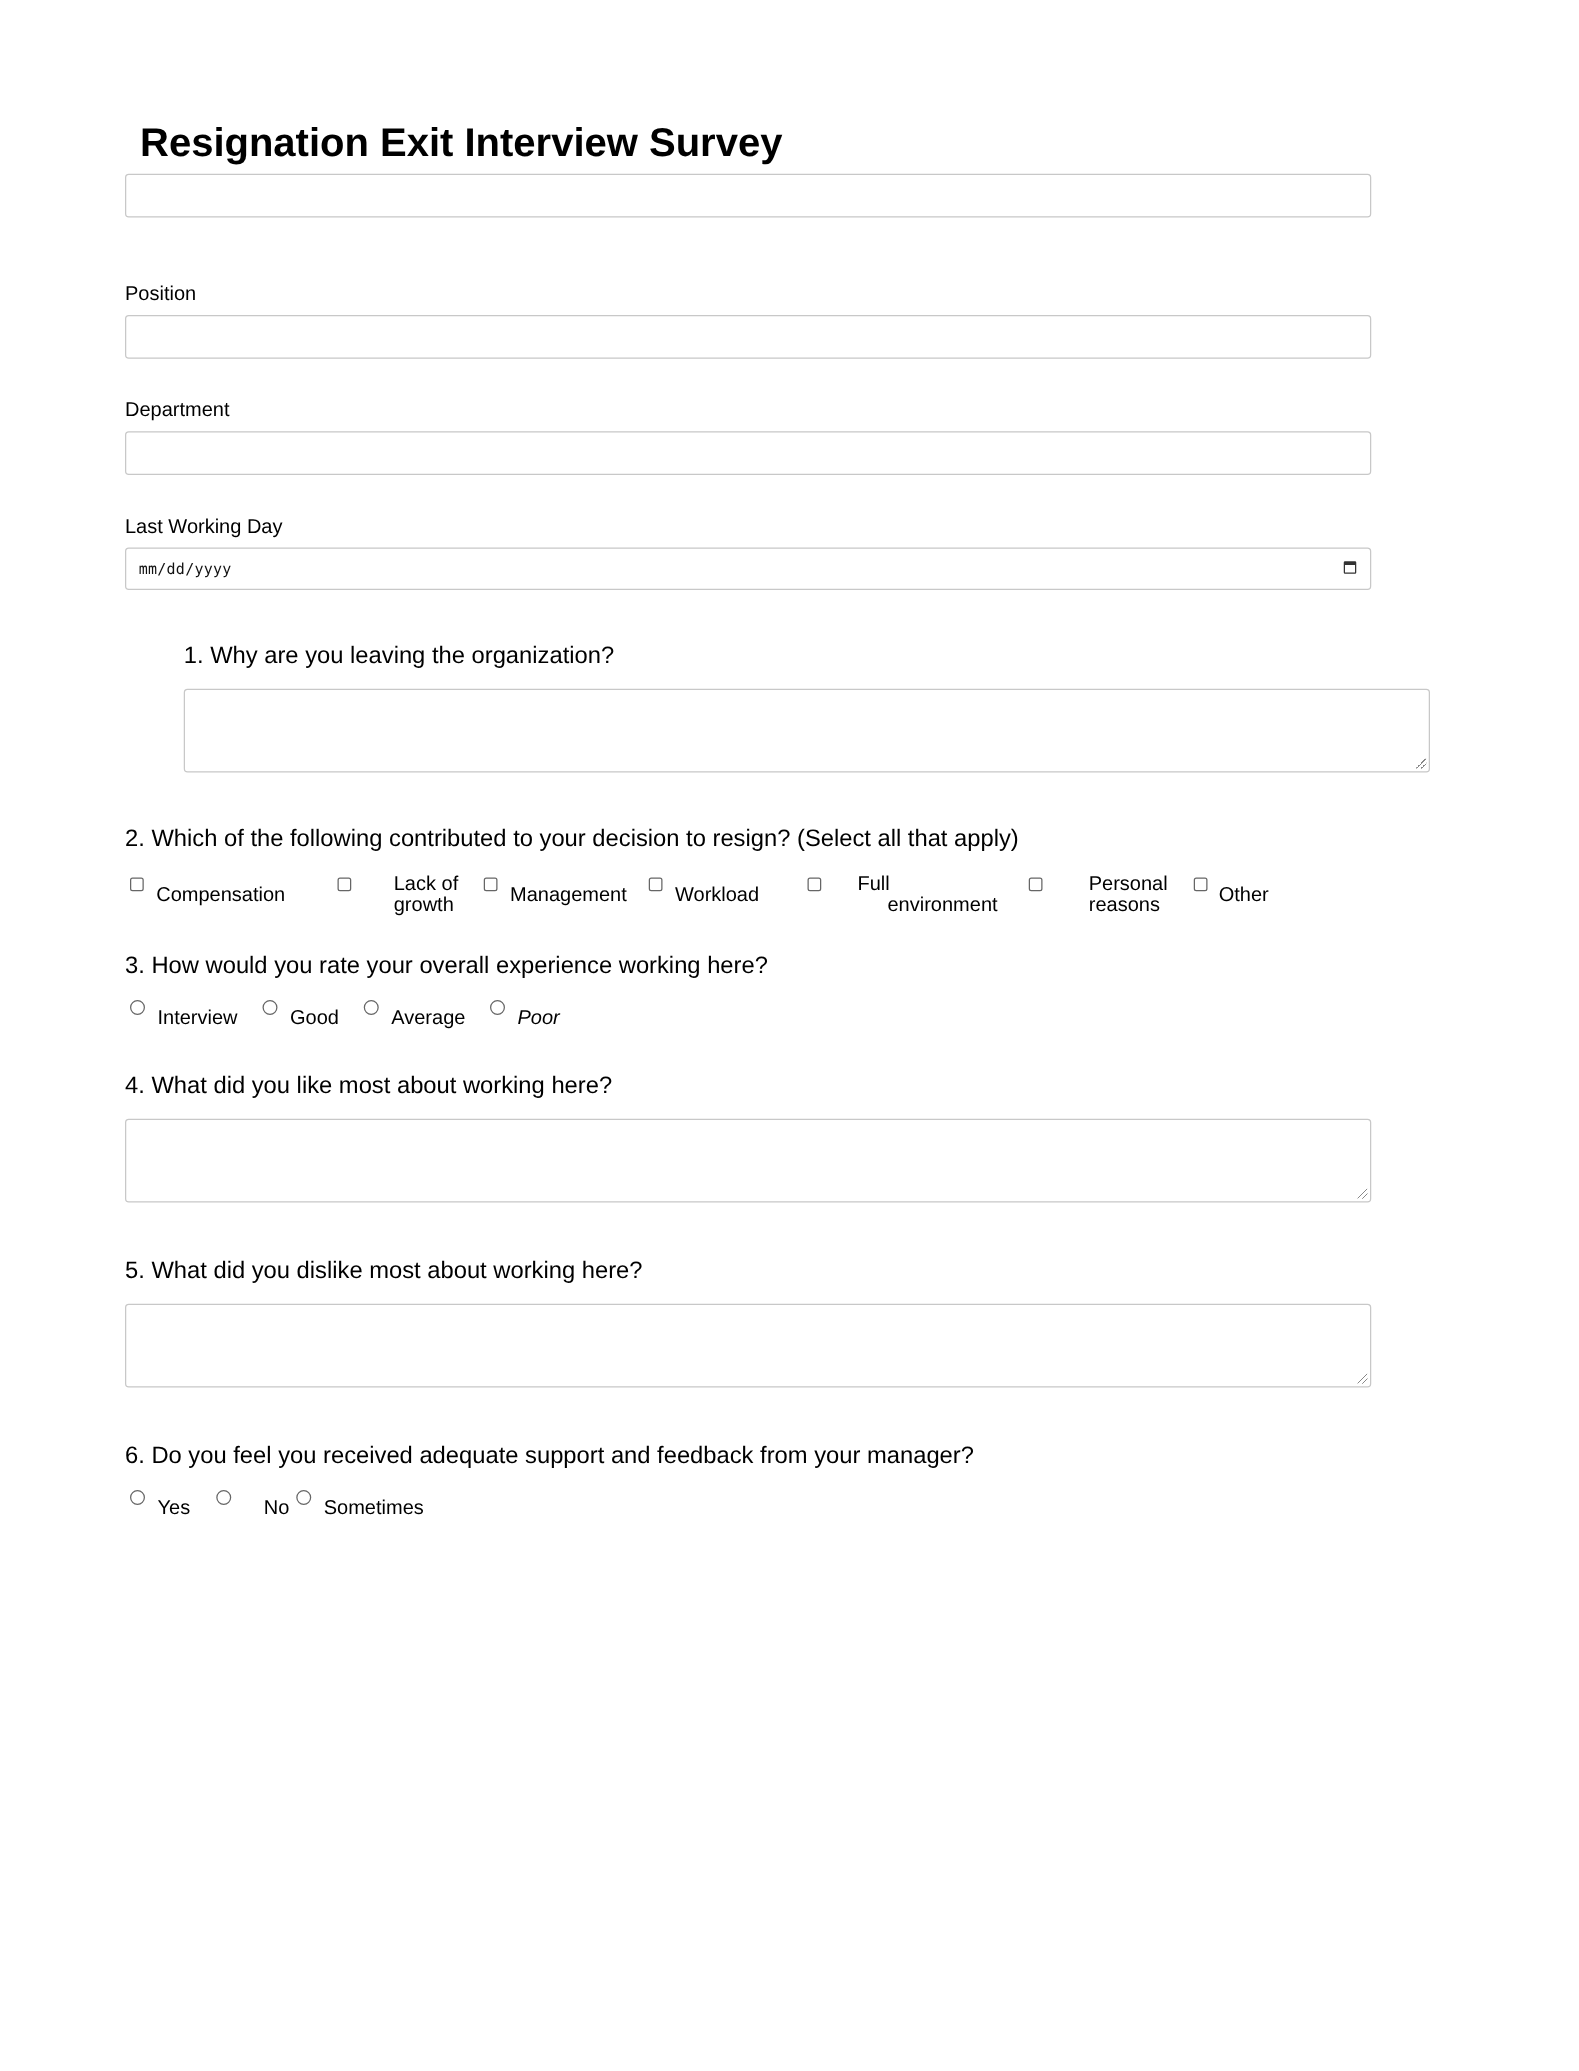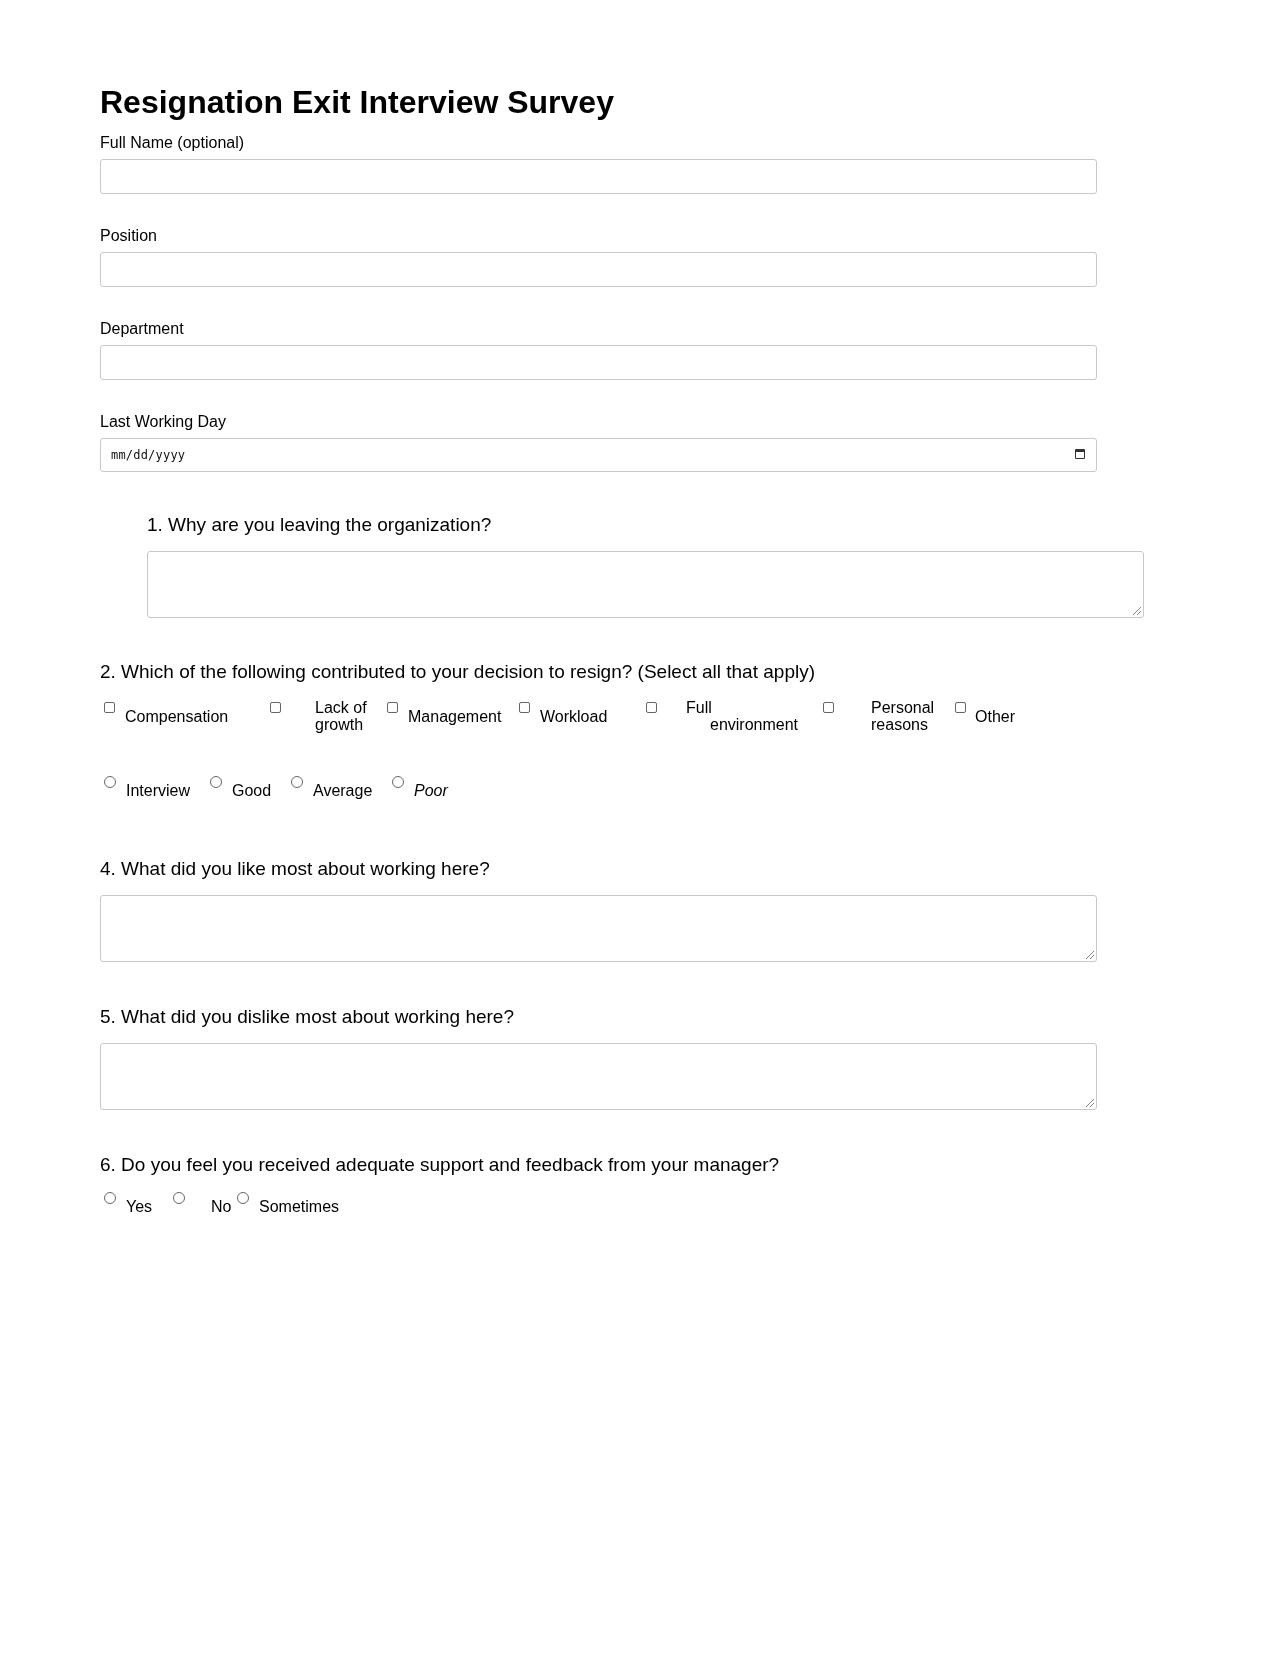--- a/index.html
+++ b/index.html
@@ -2,21 +2,21 @@
 <html><head>
   <meta charset="utf-8">
   <style>
     html, body { margin: 0; padding: 0; background: #ffffff; }
     body {
       width: 1263px; height: 1657px;
       font-family: "Liberation Sans", sans-serif;
       color: #000;
     }
     h1 {
-      font-size: 32px; font-weight: bold; margin: 0;
+      font-size: 32px; font-weight: bold; margin: 12px;
       position: absolute; top: 82px; left: 100px; line-height: 40px;
     }
     .block { position: absolute; left: 100px; width: 997px; }
     .field-label { font-size: 16px; line-height: 20px; display: block; }
     .text-input {
       box-sizing: border-box; width: 997px; height: 35px;
       border: 1px solid #c8c8c8; border-radius: 3px; background: #fff;
       margin-top: 6px; padding: 0 8px; font-size: 14px;
       font-family: "Liberation Sans", sans-serif;
     }
@@ -55,21 +55,20 @@
       border-radius: 50%; background: #fff; box-sizing: border-box;
     }
     .opt-label { position: absolute; white-space: nowrap; font-size: 16px; line-height: 18px; }
   </style>
 </head>
 <body>
 
 <h1>Resignation Exit Interview Survey</h1>
 
 <div class="block" style="top:133px;">
-  <label class="field-label">Full Name (optional)</label>
   <input class="text-input" type="text" placeholder="" style="">
 </div>
 
 <div class="block" style="top:226px;">
   <label class="field-label">Position</label>
   <input class="text-input" type="text" placeholder="" style="">
 </div>
 
 <div class="block" style="top:319px;">
   <label class="field-label">Department</label>
@@ -122,20 +121,21 @@
       <span class="opt-label" style="left:49px;top:18px;">reasons</span>
     </div>
     <div class="opt" style="left:854px;">
       <span class="checkbox" style="left:1px;top:4px;"></span>
       <span class="opt-label" style="left:21px;top:10px;">Other</span>
     </div>
   </div>
 </div>
 
 <div class="block" style="top:761px;">
+  <h2 class="q-title">3. How would you rate your overall experience working here?</h2>
   <div class="options" style="margin-top:12px;">
     <div class="opt" style="left:0;">
       <span class="radio" style="left:4px;top:3px;"></span>
       <span class="opt-label" style="left:26px;top:9px;">Interview</span>
     </div>
     <div class="opt" style="left:106px;">
       <span class="radio" style="left:4px;top:3px;"></span>
       <span class="opt-label" style="left:26px;top:9px;">Good</span>
     </div>
     <div class="opt" style="left:187px;">

